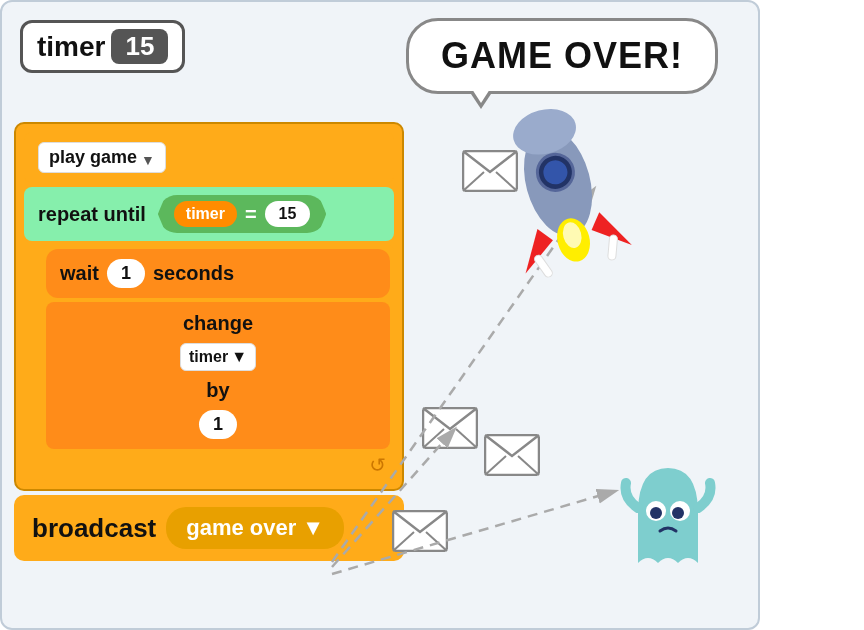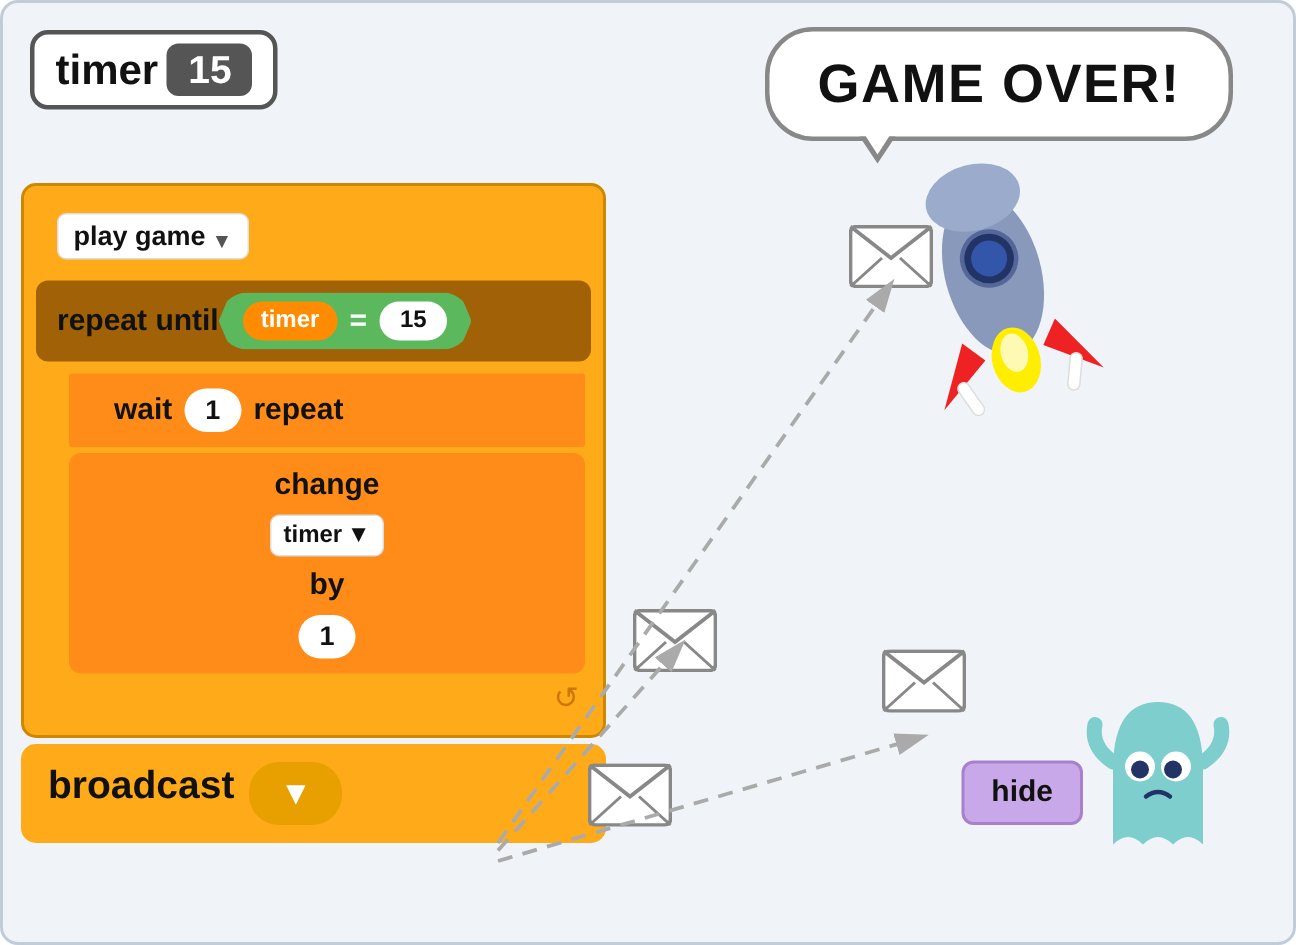--- a/index.html
+++ b/index.html
@@ -7,21 +7,21 @@
       width: 864px;
       height: 630px;
       background: #fff;
       font-family: 'Arial Black', Arial, sans-serif;
       overflow: hidden;
       position: relative;
     }
 
     
     .main-container {
-      width: 864px;
+      width: 760px;
       height: 630px;
       background: #f0f4f8;
       border: 2px solid #c0ccd8;
       border-radius: 12px;
       position: relative;
     }
 
     
     .timer-display {
       position: absolute;
@@ -127,27 +127,27 @@
       gap: 4px;
       border: 1.5px solid #ddd;
     }
     .dropdown-arrow {
       color: #555;
       font-size: 14px;
     }
 
     
     .repeat-until-block {
-      background: #a16207;
+      background: #86efac;
       border-radius: 8px;
       padding: 8px 14px;
       margin-bottom: 4px;
       display: flex;
       align-items: center;
-      gap: 0;
+      gap: 12px;
       font-size: 20px;
       font-weight: 900;
       color: #111;
       text-align: center;
     }
     .hexagon-condition {
       background: #5cb85c;
       border-radius: 20px;
       padding: 6px 16px;
       display: flex;
@@ -184,22 +184,22 @@
     .inner-blocks {
       background: #ffab19;
       margin-left: 18px;
       border-radius: 6px;
       padding: 4px;
     }
 
     
     .wait-block {
       background: #ff8c19;
-      border-radius: 2px;
-      padding: 10px 30px;
+      border-radius: 12px;
+      padding: 10px 14px;
       margin-bottom: 4px;
       display: flex;
       align-items: center;
       gap: 8px;
       font-size: 20px;
       font-weight: 900;
       color: #111;
     }
     .round-value {
       background: white;
@@ -236,21 +236,21 @@
       border: 1.5px solid #ddd;
     }
 
     
     .broadcast-block {
       background: #ffab19;
       border-radius: 10px;
       padding: 12px 18px;
       margin-top: 4px;
       display: flex;
-      align-items: flex-start;
+      align-items: center;
       gap: 10px;
       font-size: 26px;
       font-weight: 900;
       color: #111;
     }
     .broadcast-dropdown {
       background: #e8a000;
       border-radius: 20px;
       padding: 8px 20px;
       font-size: 22px;
@@ -329,39 +329,40 @@
           <span class="equals-sign">=</span>
           <div class="value-oval">15</div>
         </div>
       </div>
 
       <div class="inner-blocks">
 
         <div class="wait-block">
           <span>wait</span>
           <div class="round-value">1</div>
-          <span>repeat</span>
+          <span>seconds</span>
         </div>
 
         <div class="change-block" style="position:relative;">
           <span>change</span>
           <div class="change-dropdown">
             <span>timer</span>
             <span>▼</span>
           </div>
           <span>by</span>
           <div class="round-value">1</div>
         </div>
         <div class="repeat-arrow">↺</div>
       </div>
     </div>
 
     <div class="broadcast-block">
       <span>broadcast</span>
       <div class="broadcast-dropdown">
+        <span>game over</span>
         <span>▼</span>
       </div>
     </div>
   </div>
 
   <div class="env-svg" style="top:148px; right:240px;">
     <svg width="56" height="42" viewBox="0 0 56 42">
       <rect x="1" y="1" width="54" height="40" rx="4" fill="white" stroke="#888" stroke-width="2.5"></rect>
       <polyline points="1,1 28,22 55,1" fill="none" stroke="#888" stroke-width="2.5"></polyline>
       <line x1="1" y1="41" x2="22" y2="22" stroke="#888" stroke-width="2"></line>
@@ -446,17 +447,14 @@
       <circle cx="38" cy="58" r="10" fill="white"></circle>
       <circle cx="38" cy="60" r="6" fill="#223366"></circle>
 
       <circle cx="62" cy="58" r="10" fill="white"></circle>
       <circle cx="60" cy="60" r="6" fill="#223366"></circle>
 
       <path d="M42,78 Q50,72 58,78" stroke="#223366" stroke-width="3" fill="none" stroke-linecap="round"></path>
     </svg>
   </div>
 
-  <div class="hide-block">
-    <span>hide</span>
-  </div>
 
 </div>
 
 </body></html>

